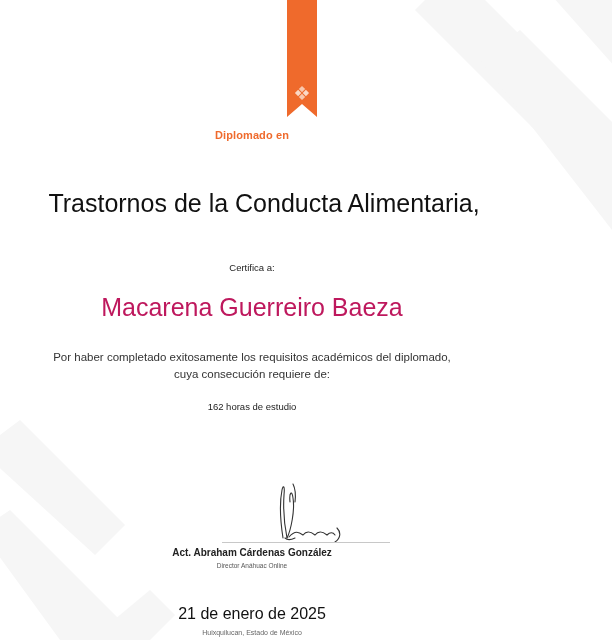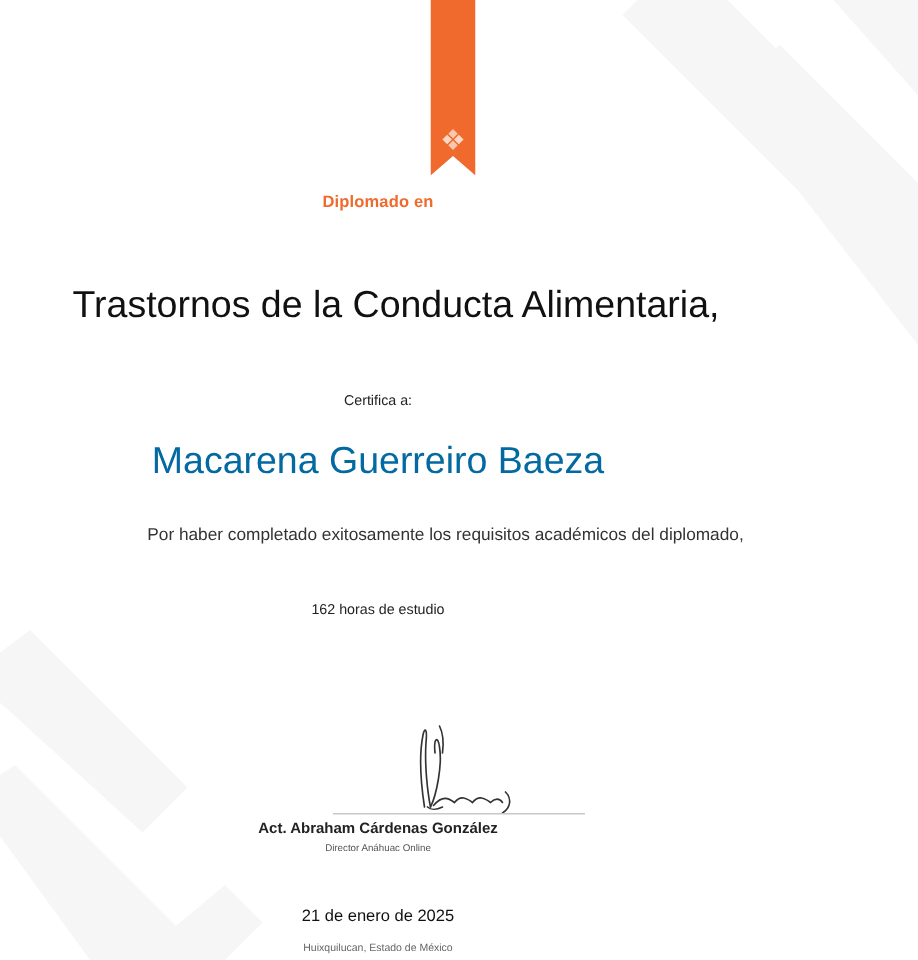--- a/index.html
+++ b/index.html
@@ -48,28 +48,27 @@
       margin: 12px;
     }
     .certifica {
       top: 262px;
       font-size: 9.5px;
       color: #222;
     }
     .recipient {
       top: 293px;
       font-size: 25px;
-      color: #0369a1;
+      color: #be185d;
     }
     .desc {
       top: 349px;
       font-size: 11.5px;
       line-height: 17px;
       color: #333;
-      margin-left: 45px;
     }
     .hours {
       top: 401px;
       font-size: 9.5px;
       color: #222;
     }
     .signature {
       position: absolute;
       left: 265px;
       top: 480px;
@@ -90,21 +89,21 @@
       font-weight: bold;
       color: #222;
     }
     .signer-role {
       top: 562px;
       font-size: 6.5px;
       color: #555;
     }
     .date {
       top: 605px;
-      font-size: 11px;
+      font-size: 16px;
       color: #111;
     }
     .place {
       top: 629px;
       font-size: 7px;
       color: #666;
     }
   </style>
 </head>
 <body>
@@ -137,20 +136,21 @@
 <h1 class="center title">
   <span>Trastornos de la Conducta Alimentaria,</span><br>
 </h1>
 
 <div class="center certifica">Certifica a:</div>
 
 <div class="center recipient">Macarena Guerreiro Baeza</div>
 
 <div class="center desc">
   <span>Por haber completado exitosamente los requisitos académicos del diplomado,</span><br>
+  <span>cuya consecución requiere de:</span>
 </div>
 
 <div class="center hours">162 horas de estudio</div>
 
 <svg class="signature" width="90" height="62" viewBox="0 0 90 62">
   <g fill="none" stroke="#333" stroke-width="1.1" stroke-linecap="round">
     <path d="M18,58 C16,45 14,25 17,10 C18,5 20,5 19,15 C18,30 20,48 22,58"></path>
     <path d="M22,58 C26,50 30,30 28,18 C27,10 24,12 25,22"></path>
     <path d="M28,4 C30,8 31,14 30,22"></path>
     <path d="M24,57 C30,50 34,52 38,55 C42,50 46,52 50,55 C54,50 58,52 62,55 C65,52 68,52 70,55"></path>

